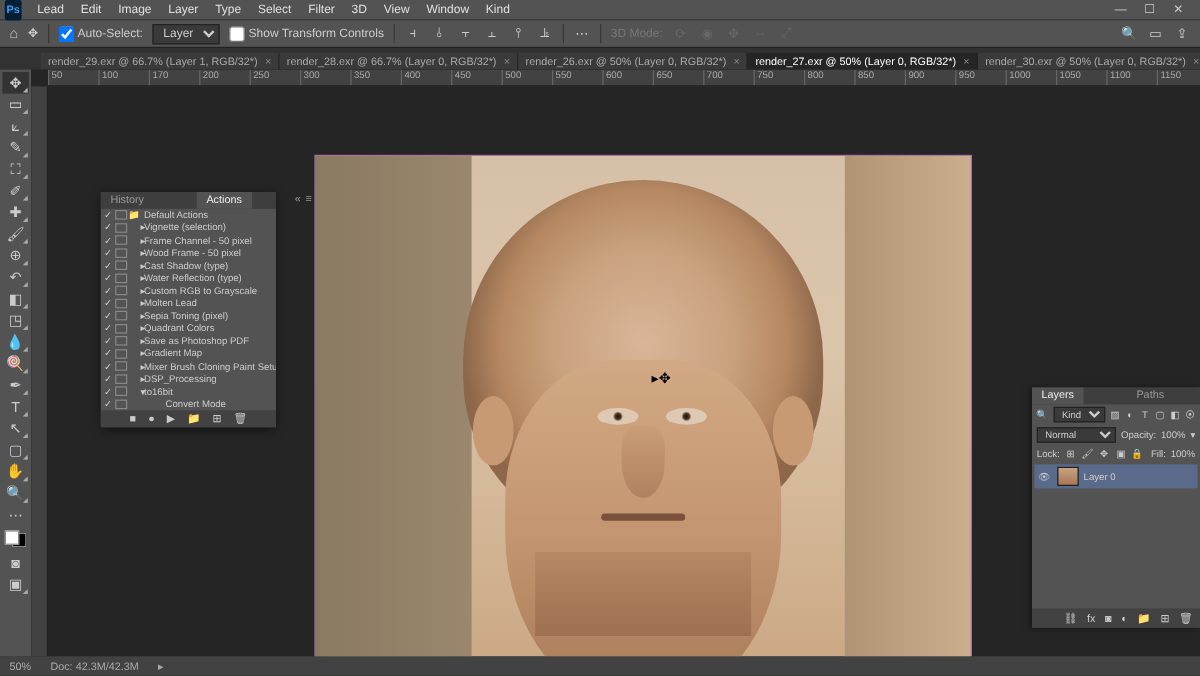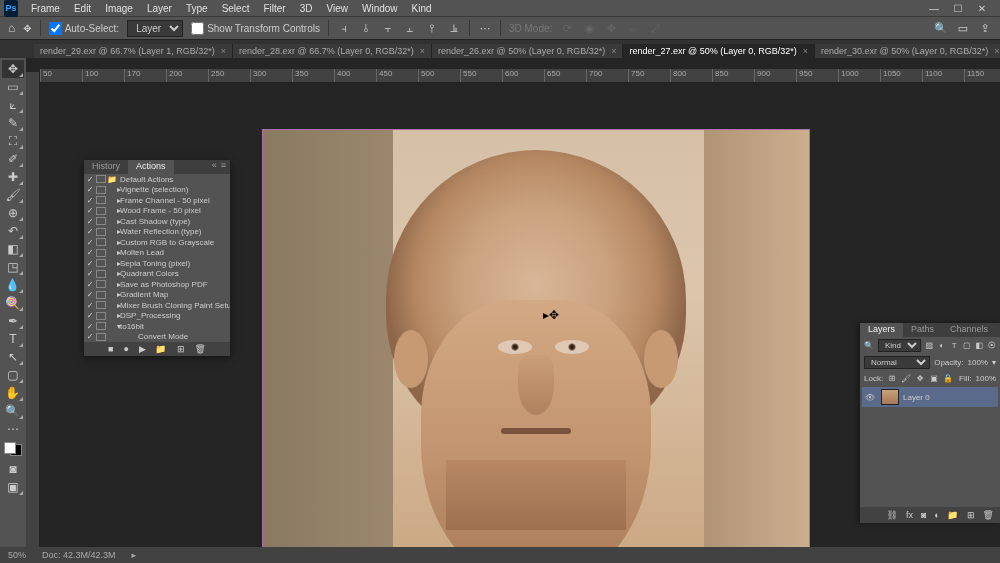--- a/index.html
+++ b/index.html
@@ -33,41 +33,41 @@
 .toolbar { background: #535353; width: 26px; display: flex; flex-direction: column; padding: 2px; gap: 0; }
 .tool { width: 22px; height: 18px; display: flex; align-items: center; justify-content: center; font-size: 12px; color: #ccc; cursor: pointer; position: relative; }
 .tool.active { background: #333; }
 .tool-corner::after { content: ''; position: absolute; bottom: 1px; right: 1px; border: 2px solid transparent; border-bottom-color: #aaa; border-right-color: #aaa; }
 .color-swatch { width: 18px; height: 14px; margin: 4px 2px; position: relative; }
 .fg { position: absolute; width: 12px; height: 12px; background: #fff; border: 1px solid #888; top: 0; left: 0; z-index: 2; }
 .bg-c { position: absolute; width: 12px; height: 12px; background: #000; border: 1px solid #888; bottom: 0; right: 0; }
 
 
 .canvas-wrap { flex: 1; position: relative; overflow: hidden; background: #252525; }
-.ruler-h { position: absolute; top: 11px; left: 14px; right: 0; height: 14px; background: #424242; border-bottom: 1px solid #222; display: flex; font-size: 8px; color: #aaa; overflow: hidden; }
+.ruler-h { position: absolute; top: 0; left: 14px; right: 0; height: 14px; background: #424242; border-bottom: 1px solid #222; display: flex; font-size: 8px; color: #aaa; overflow: hidden; }
 .ruler-h span { flex: none; width: 42px; text-align: left; border-left: 1px solid #666; padding-left: 2px; }
 .ruler-v { position: absolute; top: 14px; left: 0; width: 14px; bottom: 0; background: #424242; border-right: 1px solid #222; }
 .canvas { position: absolute; top: 71px; left: 236px; width: 548px; height: 466px; background: linear-gradient(180deg,#d6c1a8 0%, #dbc5ab 35%, #c9a47e 100%); border: 1px solid #aa6fa8; overflow: hidden; }
 .wall-l { position:absolute; left:0; top:0; width:130px; height:100%; background:linear-gradient(90deg, #8a7a62, #9a876d); }
 .wall-r { position:absolute; right:0; top:0; width:105px; height:100%; background:linear-gradient(90deg,#b09476, #caae8e); }
 .head { position: absolute; left: 50%; top: 20px; transform: translateX(-50%); width: 320px; height: 380px; }
 .skull { width: 300px; height: 300px; background: radial-gradient(ellipse 150px 160px at 50% 45%, #d9b699 0%, #c9a17d 50%, #b58862 80%, #8e674a 100%); border-radius: 50% 50% 45% 45%; position: relative; margin: 0 auto; }
 .face { position:absolute; top:150px; left:50%; transform:translateX(-50%); width:230px; height:290px; background:linear-gradient(180deg,#d2a984, #c39671, #a87856); border-radius: 40% 40% 50% 50%; }
 .eye { position:absolute; width:34px; height:14px; background:radial-gradient(ellipse 6px 6px at 50% 50%, #1a1512, #4a3422 40%, #e0c9b4 70%); border-radius:50%; top:190px; }
 .eye.l{ left:38%;} .eye.r{ left:56%;}
 .nose { position:absolute; top:205px; left:50%; transform:translateX(-50%); width:36px; height:60px; background:linear-gradient(180deg,#c99e78, #b0815e); border-radius: 30% 30% 50% 50%;}
 .mouth{ position:absolute; top:278px; left:50%; transform:translateX(-50%); width:70px; height:6px; background:#7a513a; border-radius:3px;}
 .ear{position:absolute; width:34px; height:58px; background:#c79a74; border-radius:50%; top:180px;}
 .ear.l{left:18px;} .ear.r{right:18px;}
 .neck{position:absolute; bottom:0; left:50%; transform:translateX(-50%); width:180px; height:70px; background:linear-gradient(180deg,#b88864,#9d7050);}
 .cursor { position: absolute; top: 178px; left: 280px; font-size: 12px; color: #000; pointer-events: none; }
 
 
 .panel-actions { position: absolute; top: 102px; left: 58px; width: 146px; background: #535353; box-shadow: 0 2px 8px rgba(0,0,0,0.5); }
-.panel-tabs { background: #3e3e3e; height: 14px; display: flex; font-size: 9px;}
+.panel-tabs { background: #3e3e3e; height: 14px; display: flex; font-size: 9px; gap: 36px;}
 .ptab { padding: 1px 8px; color: #999; cursor: pointer; }
 .ptab.active { background: #535353; color: #eee; }
 .panel-ctrl { margin-left:auto; display:flex; gap:4px; padding-right:4px; color:#999;}
 .action-list { max-height: 170px; overflow-y: auto; }
 .action-row { display: flex; align-items: center; height: 10.5px; font-size: 8px; gap: 1px; padding-left:1px; }
 .ar-chk { width: 10px; text-align: center; color: #ccc; }
 .ar-box { width: 10px; height: 8px; border: 1px solid #888; }
 .ar-icon { width: 10px; text-align:center; }
 .ar-label { flex: 1; white-space: nowrap; overflow: hidden; padding-left:2px;}
 .action-btns { background: #424242; height: 14px; display: flex; align-items: center; justify-content: center; gap: 10px; font-size: 9px;}
@@ -88,21 +88,21 @@
 .status { position: absolute; bottom: 0; left: 0; right: 0; height: 16px; background: #424242; display: flex; align-items: center; padding: 0 8px; gap: 16px; font-size: 9px; color: #aaa; }
 
 ::-webkit-scrollbar{width:6px;background:#3a3a3a;}
 ::-webkit-scrollbar-thumb{background:#666;}
 </style>
 </head>
 <body>
 
 <div class="menubar">
   <div class="ps-logo">Ps</div>
-  <div class="menu-item">Frame</div>
+  <div class="menu-item">Lead</div>
   <div class="menu-item">Edit</div>
   <div class="menu-item">Image</div>
   <div class="menu-item">Layer</div>
   <div class="menu-item">Type</div>
   <div class="menu-item">Select</div>
   <div class="menu-item">Filter</div>
   <div class="menu-item">3D</div>
   <div class="menu-item">View</div>
   <div class="menu-item">Window</div>
   <div class="menu-item">Kind</div>

